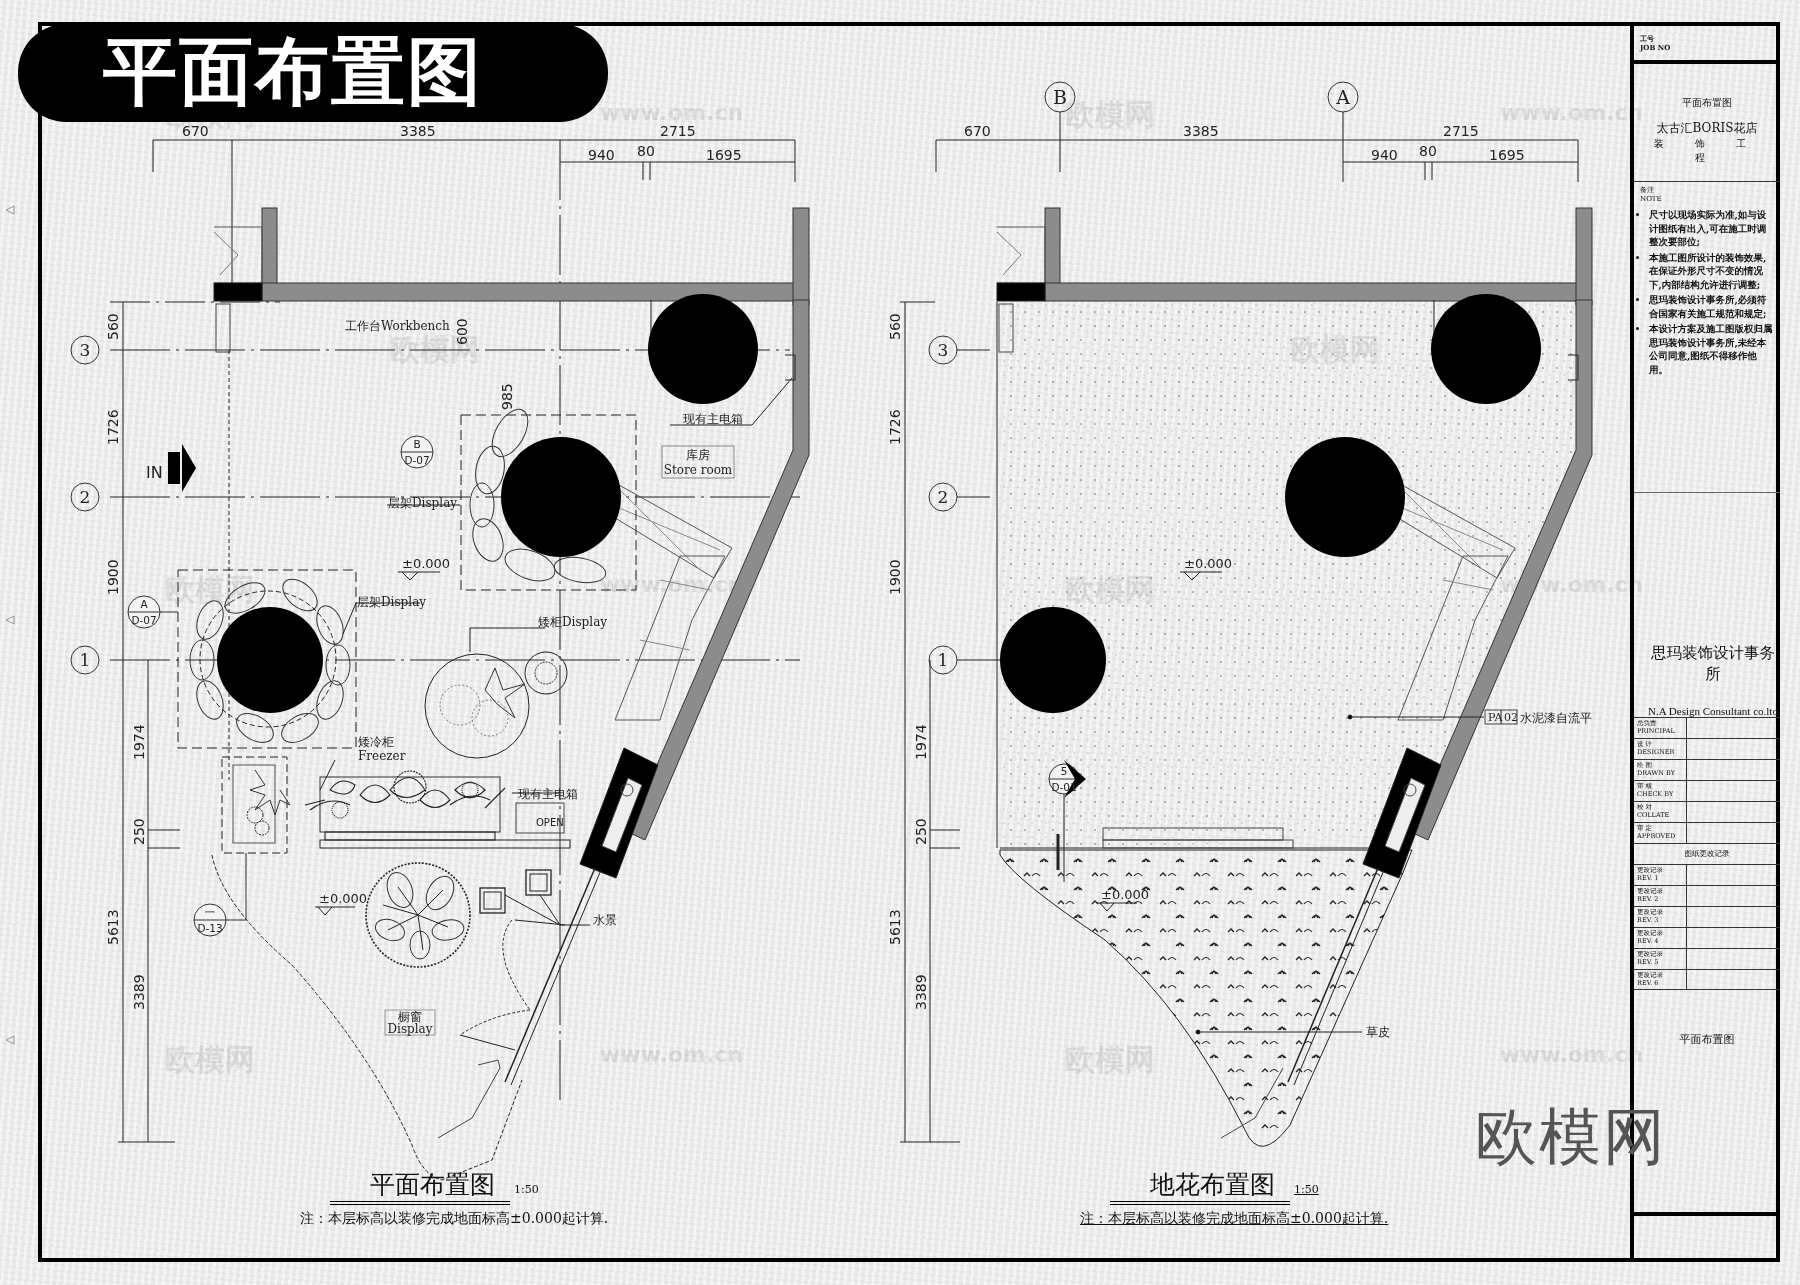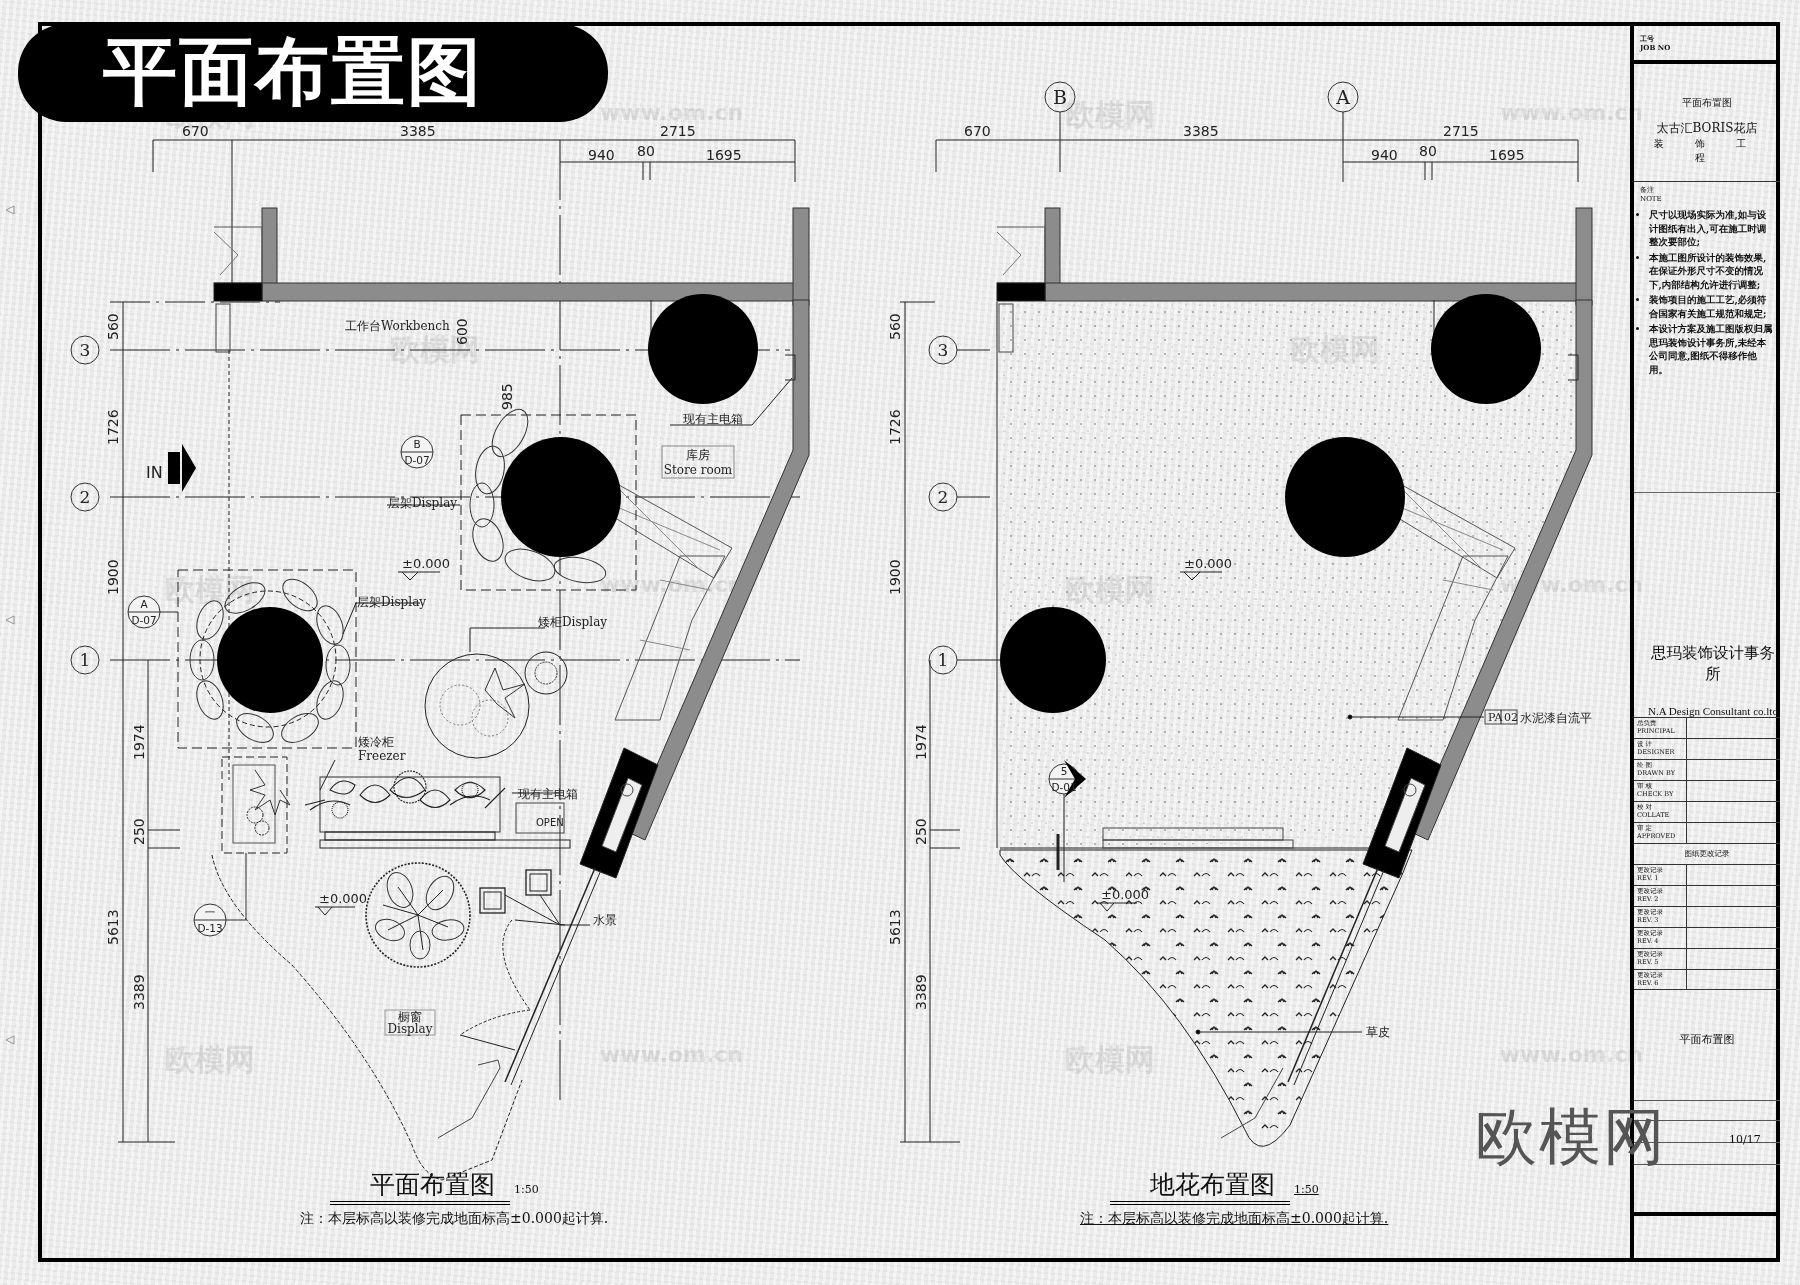--- a/index.html
+++ b/index.html
@@ -459,21 +459,21 @@
     <div class="l1">平面布置图</div>
     <div class="l2">太古汇BORIS花店</div>
     <div class="l3">装 饰 工 程</div>
   </div>
   <div class="cell notes">
     <div class="hd">备注</div>
     <div class="hd">NOTE</div>
     <ul>
       <li>尺寸以现场实际为准,如与设计图纸有出入,可在施工时调整次要部位;</li>
       <li>本施工图所设计的装饰效果,在保证外形尺寸不变的情况下,内部结构允许进行调整;</li>
-      <li>装饰项目的施工工艺,必须符合国家有关施工规范和规定;</li>
+      <li>思玛装饰设计事务所,必须符合国家有关施工规范和规定;</li>
       <li>本设计方案及施工图版权归属思玛装饰设计事务所,未经本公司同意,图纸不得移作他用。</li>
     </ul>
   </div>
   <div class="cell firm">
     <div class="cn">思玛装饰设计事务所</div>
     <div class="en">N.A Design Consultant co.ltd</div>
   </div>
   <div class="cell rows">
     <div class="row">
         <div>总负责</div>
@@ -531,23 +531,16 @@
         <div>REV. 5</div>
         <span class="div"></span>
       </div>
     <div class="row" style="border-bottom:1px solid #333;">
         <div>更改记录</div>
         <div>REV. 6</div>
         <span class="div"></span>
       </div>
   </div>
   <div class="cell sheetname">平面布置图</div>
-  <div class="cell pg">
-    <div class="ln" style="top:0;"></div>
-    <div class="ln" style="top:20px;"></div>
-    <div class="ln" style="top:42px;"></div>
-    <div class="ln" style="top:64px;"></div>
-    <div class="num">10/17</div>
-  </div>
   <div class="cell bottom"></div>
 </div>
 
 <div class="bigwm">欧模网</div>
 
 </body></html>

